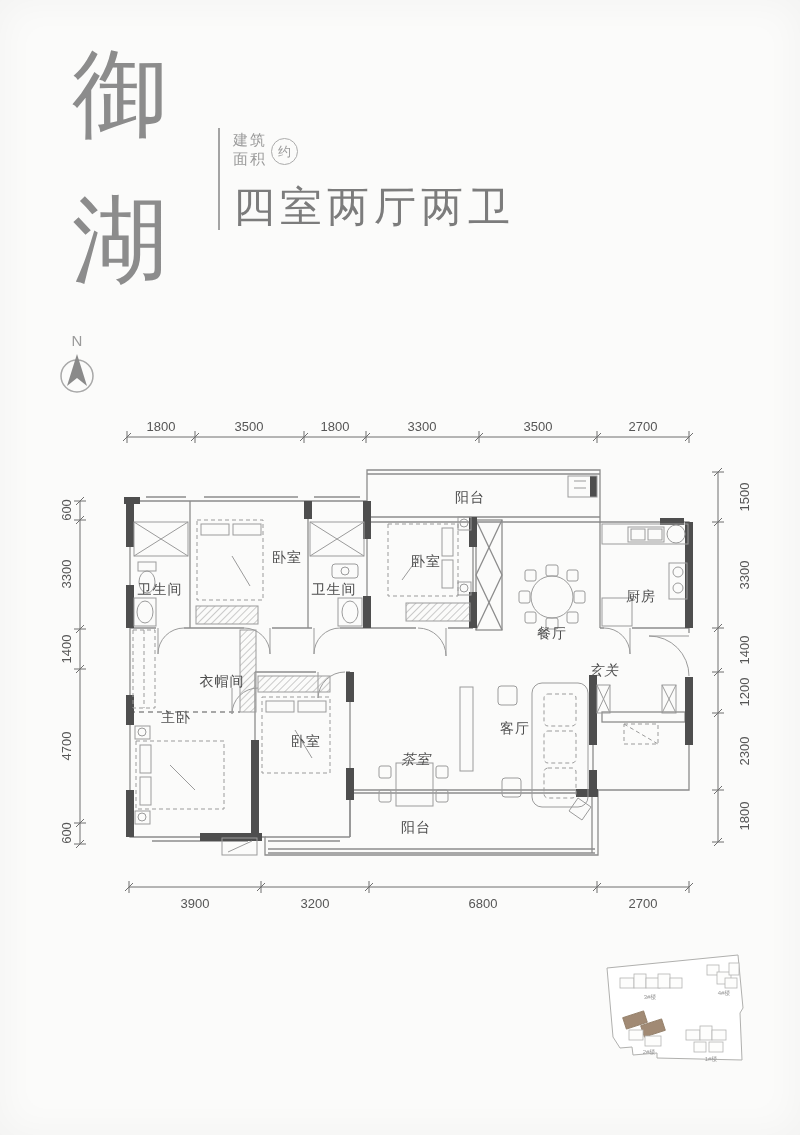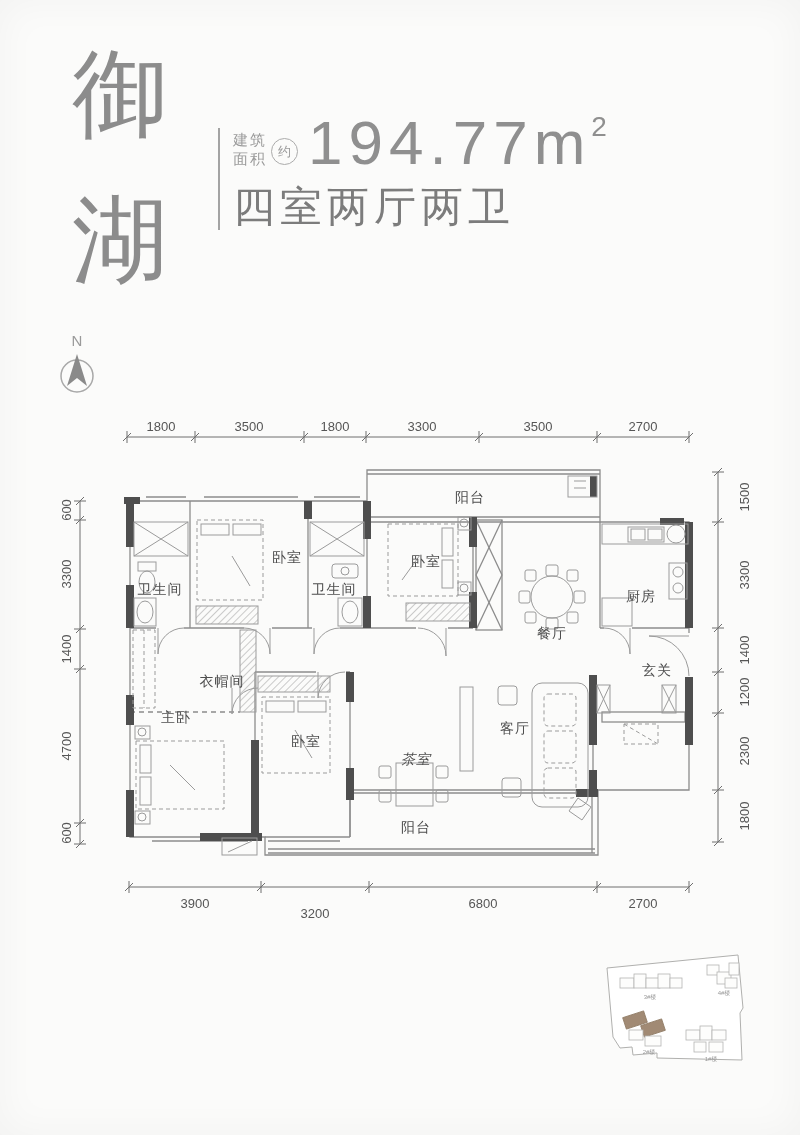--- a/index.html
+++ b/index.html
@@ -45,21 +45,20 @@
   <div class="brand">
     <span class="ch">御</span>
     <span class="ch">湖</span>
   </div>
   <div class="hdr-divider"></div>
   <div class="area-small">
     <div>建筑</div>
     <div>面积</div>
   </div>
   <div class="approx">约</div>
-  <div class="area-big"><span>194.77m</span><sup>2</sup></div>
   <div class="layout-sum">四室两厅两卫</div>
 
   <div class="compass-n">N</div>
 
   <svg class="abs" width="800" height="1135" viewBox="0 0 800 1135">
     <defs>
       <pattern id="hatch" patternUnits="userSpaceOnUse" width="5" height="5" patternTransform="rotate(45)">
         <line x1="0" y1="0" x2="0" y2="5" stroke="#9a9a9a" stroke-width="1"></line>
       </pattern>
     </defs>
@@ -414,36 +413,36 @@
   </svg>
 
   <div class="room-label" style="left:470px;top:498px;">阳台</div>
   <div class="room-label" style="left:160px;top:590px;">卫生间</div>
   <div class="room-label" style="left:287px;top:558px;">卧室</div>
   <div class="room-label" style="left:334px;top:590px;">卫生间</div>
   <div class="room-label" style="left:426px;top:562px;">卧室</div>
   <div class="room-label" style="left:552px;top:597px;margin-top:37px;">餐厅</div>
   <div class="room-label" style="left:641px;top:597px;text-align:right;">厨房</div>
   <div class="room-label" style="left:176px;top:682px;margin-left:46px;">衣帽间</div>
-  <div class="room-label" style="left:657px;top:671px;">玄关</div>
+  <div class="room-label" style="left:604px;top:671px;font-style:italic;">玄关</div>
   <div class="room-label" style="left:176px;top:718px;">主卧</div>
   <div class="room-label" style="left:306px;top:742px;">卧室</div>
   <div class="room-label" style="left:416px;top:760px;font-style:italic;">茶室</div>
   <div class="room-label" style="left:515px;top:729px;">客厅</div>
   <div class="room-label" style="left:416px;top:828px;">阳台</div>
 
   <div class="dim" style="left:161px;top:426px;">1800</div>
   <div class="dim" style="left:249px;top:426px;">3500</div>
   <div class="dim" style="left:335px;top:426px;">1800</div>
   <div class="dim" style="left:422px;top:426px;">3300</div>
   <div class="dim" style="left:538px;top:426px;">3500</div>
   <div class="dim" style="left:643px;top:426px;">2700</div>
 
   <div class="dim" style="left:195px;top:903px;">3900</div>
-  <div class="dim" style="left:315px;top:903px;margin-top:10px;">3200</div>
+  <div class="dim" style="left:315px;top:903px;">3200</div>
   <div class="dim" style="left:483px;top:903px;">6800</div>
   <div class="dim" style="left:643px;top:903px;">2700</div>
 
   <div class="dim vert" style="left:66px;top:510px;">600</div>
   <div class="dim vert" style="left:66px;top:574px;">3300</div>
   <div class="dim vert" style="left:66px;top:649px;">1400</div>
   <div class="dim vert" style="left:66px;top:746px;">4700</div>
   <div class="dim vert" style="left:66px;top:833px;">600</div>
 
   <div class="dim vert" style="left:744px;top:497px;">1500</div>

